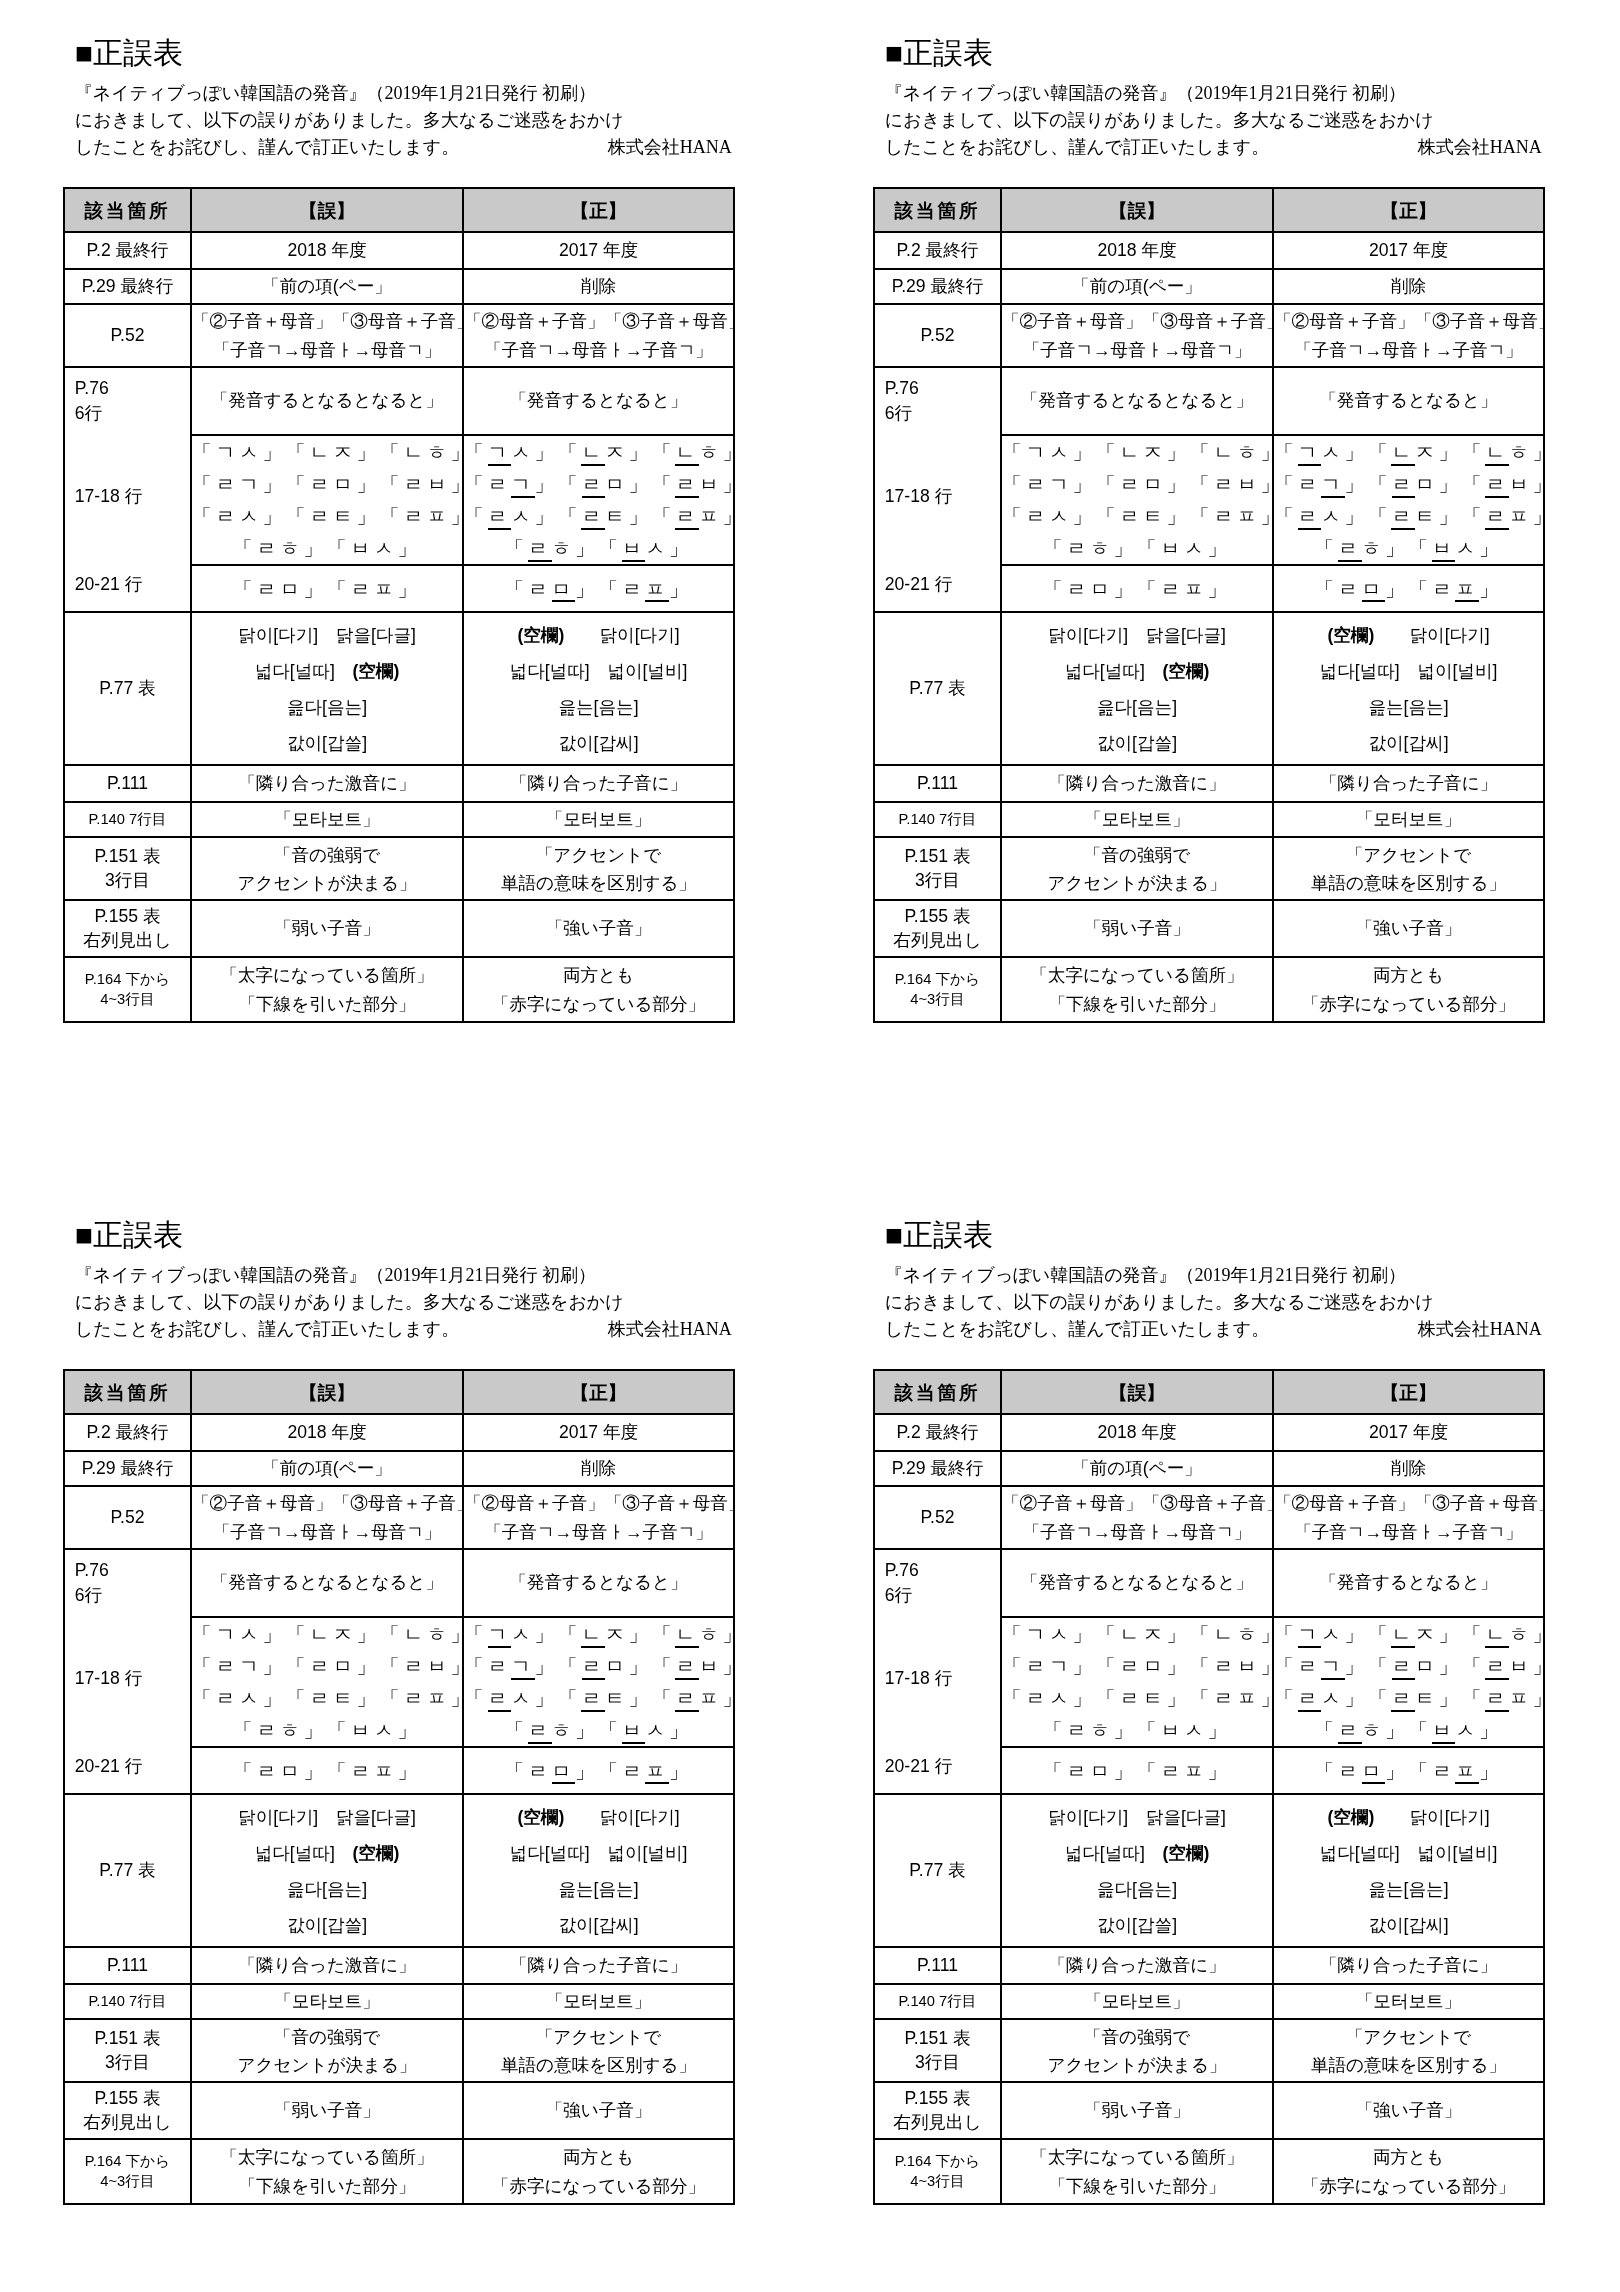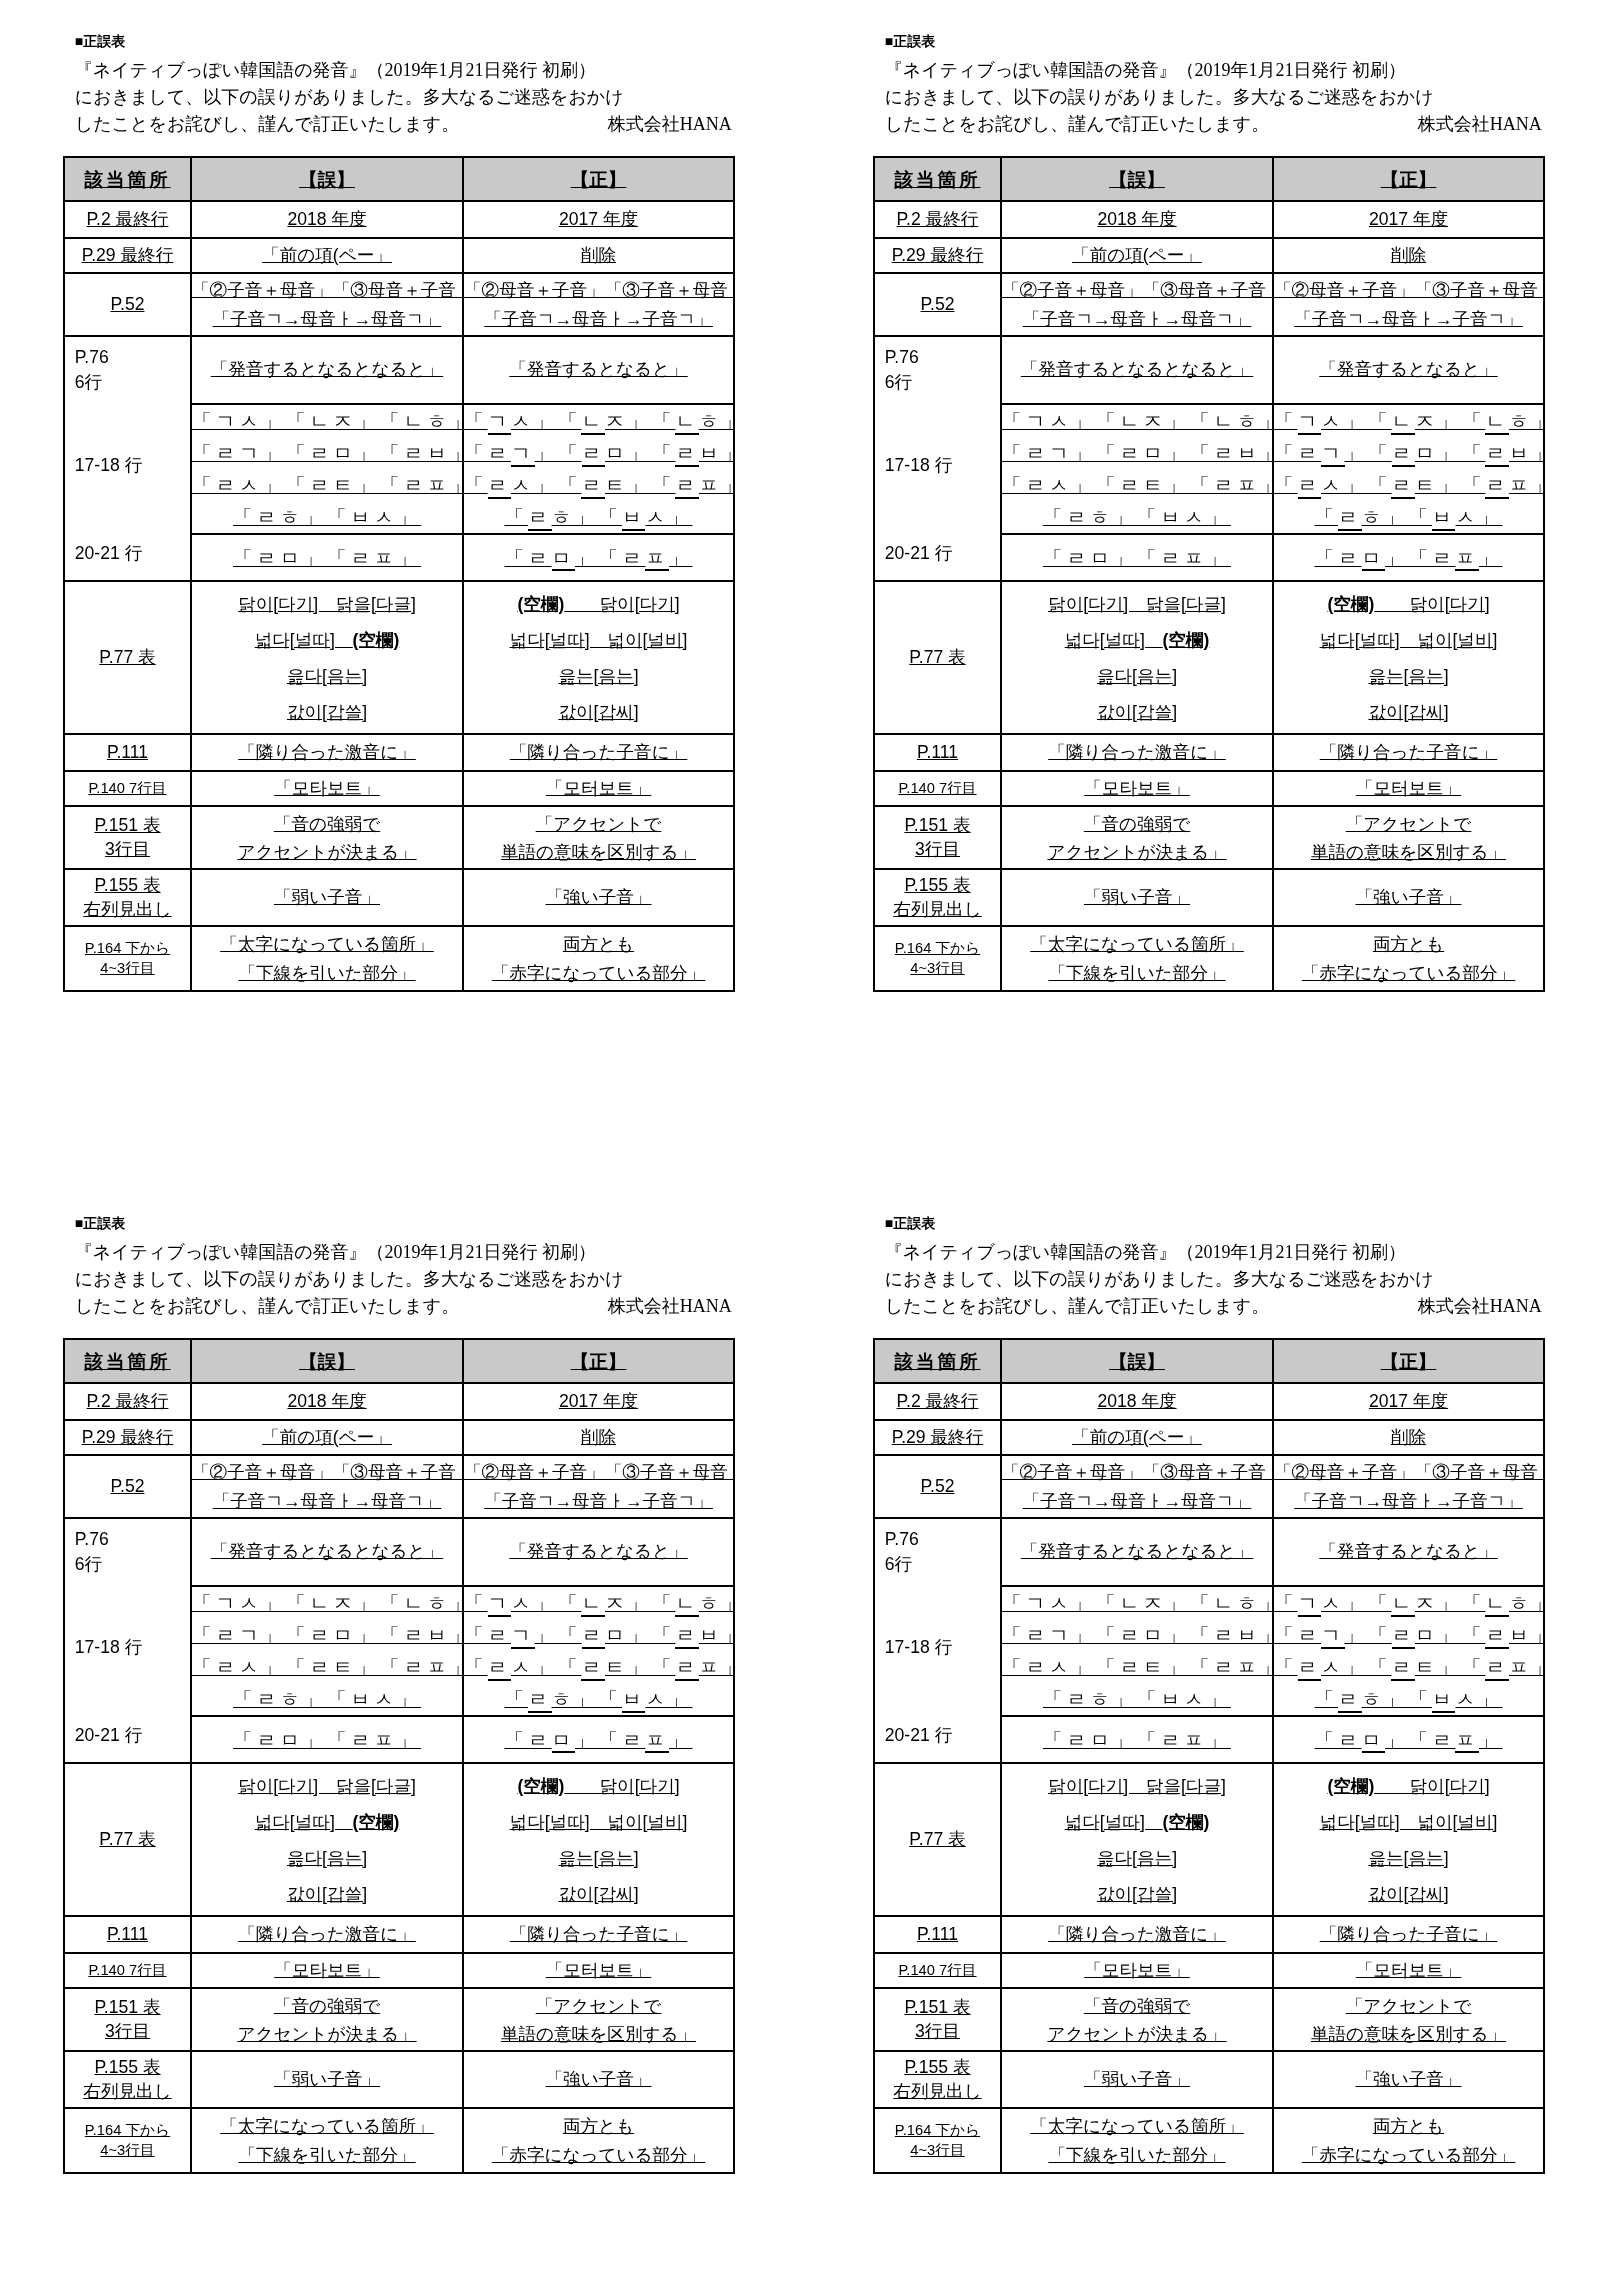--- a/index.html
+++ b/index.html
@@ -12,35 +12,34 @@
     overflow:hidden;
   }
   .quadrant{position:absolute;width:670px;}
   #q1{left:63px;top:29px;}
   #q2{left:873px;top:29px;}
   #q3{left:63px;top:1211px;}
   #q4{left:873px;top:1211px;}
 
   .title{
     margin:3.9px 0 5.9px 11.8px;
-    font-size:14px;font-weight:bold;
+    font-size:30px;font-weight:normal;
     font-family:"Liberation Sans", sans-serif;
   }
   .intro{margin-left:11.8px;width:657px;
     font-family:"Liberation Serif", serif;
     font-size:18px;line-height:27px;}
   .intro-line-last{display:flex;justify-content:space-between;}
 
   table.errata{
-    margin-top:18px;
+    margin-top:26px;
     width:669px;
     table-layout:fixed;
     border-collapse:collapse;
     border:2.9px solid #000;
-    text-decoration:underline;
   }
   table.errata th, table.errata td{
     border:2px solid #000;
     vertical-align:middle;
     text-align:center;
     font-size:17.6px;
     line-height:1.35;
     padding:0;
     overflow:hidden;
   }

